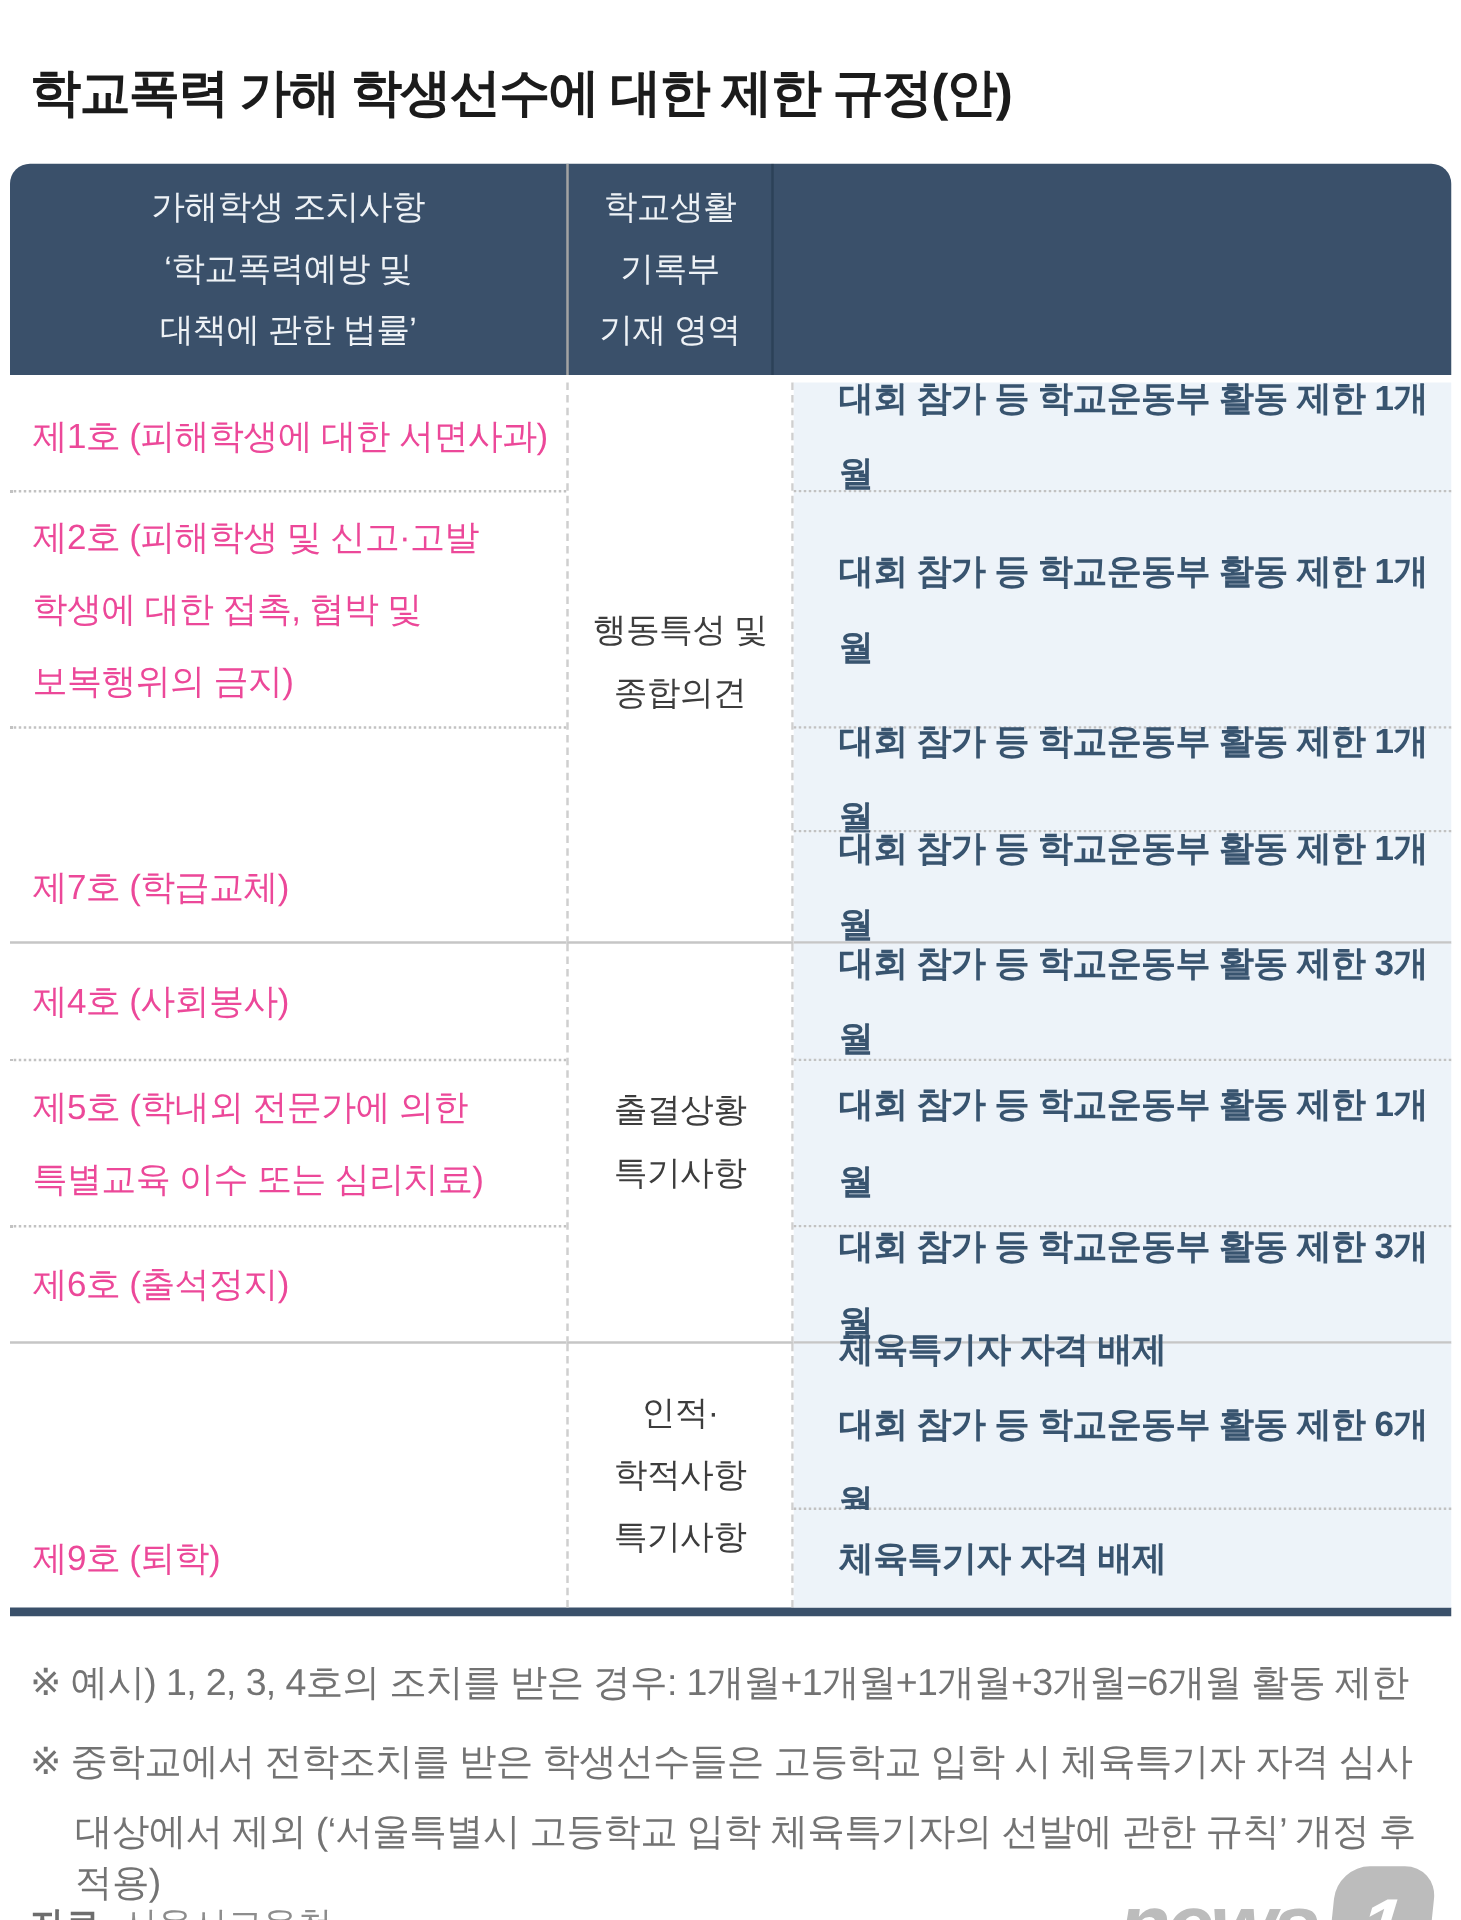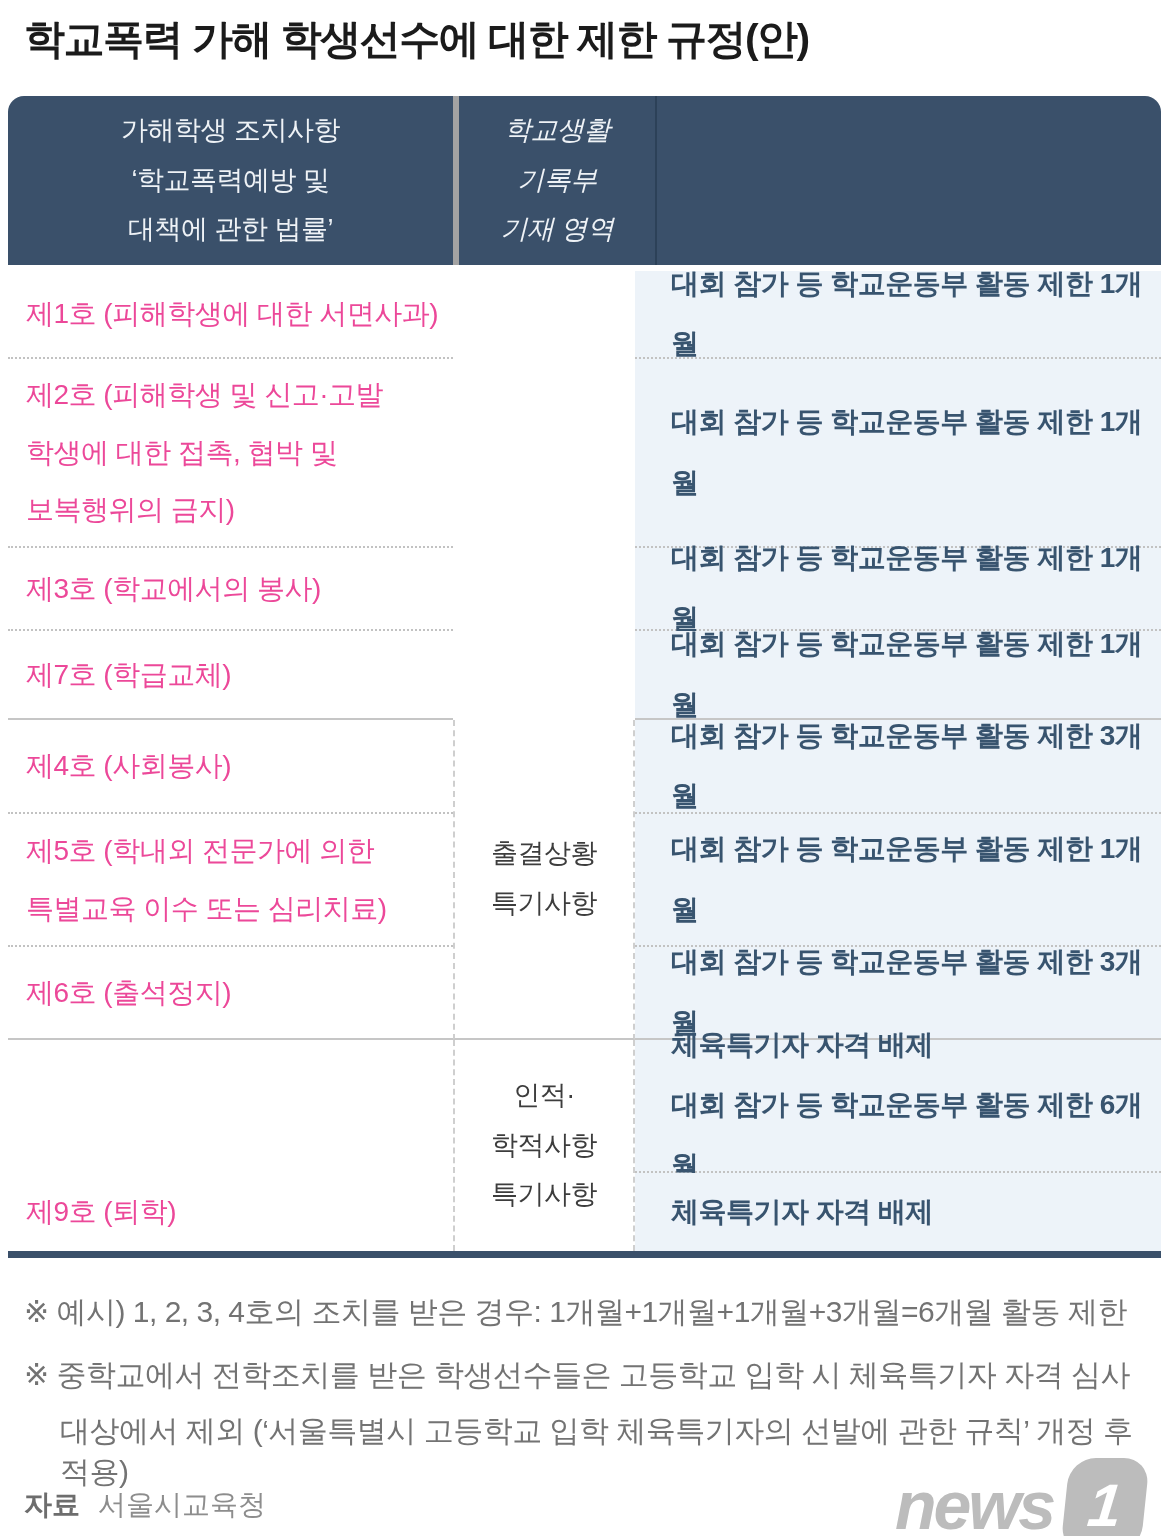--- a/index.html
+++ b/index.html
@@ -1,40 +1,40 @@
 <!DOCTYPE html>
 <html><head>
 <meta charset="utf-8">
 <style>
   * { margin:0; padding:0; box-sizing:border-box; }
   html,body { background:#ffffff; }
   body {
     width:1169px; height:1536px; position:relative; overflow:hidden;
     font-family:"Liberation Sans","DejaVu Sans",sans-serif;
   }
-  .page { position:absolute; inset:0; }
+  .page { position:absolute; inset:0;margin-top:35px; }
 
   .page-title {
     position:absolute; left:24px; top:12px; width:1120px;
     font-size:41px; font-weight:800; color:#1b1b1b; letter-spacing:-1.5px;
   }
 
   .chart-table { position:absolute; left:8px; top:96px; width:1153px; }
 
   
   .thead {
     display:flex; height:169px; background:#3a506a;
     border-radius:16px 16px 0 0; overflow:hidden; color:#eef2f6;
   }
   .hcell {
     display:flex; align-items:center; justify-content:center; text-align:center;
     font-size:27px; line-height:1.85; white-space:pre-line; letter-spacing:-0.5px;
   }
   .hc1 { width:445px; }
-  .hc2 { width:204px; border-left:6px solid #a3a3a3; border-right:2px solid #2c4158;font-style:italic; }
+  .hc2 { width:166px; border-left:2px solid #a3a3a3; border-right:2px solid #2c4158; }
   .hc3 { flex:1; }
 
   
   .tbody {
     margin-top:6px;
     display:grid;
     grid-template-columns:445px 182px 526px;
     grid-template-rows:88px 189px 83px 89px 94px 133px 93px 133px 78px;
   }
   .mcell {
@@ -99,28 +99,29 @@
 기록부
 기재 영역</div>
     </div>
 
     <div class="tbody">
 
       <div class="mcell bb-dotted" style="grid-row:1">제1호 (피해학생에 대한 서면사과)</div>
       <div class="mcell bb-dotted" style="grid-row:2">제2호 (피해학생 및 신고·고발
 학생에 대한 접촉, 협박 및
 보복행위의 금지)</div>
-      <div class="mcell bb-dotted" style="grid-row:3">제3호 (학교에서의 봉사)</div>
       <div class="mcell bb-solid" style="grid-row:4">제7호 (학급교체)</div>
       <div class="mcell bb-dotted" style="grid-row:5">제4호 (사회봉사)</div>
       <div class="mcell bb-dotted" style="grid-row:6">제5호 (학내외 전문가에 의한
 특별교육 이수 또는 심리치료)</div>
       <div class="mcell bb-solid" style="grid-row:7">제6호 (출석정지)</div>
       <div class="mcell" style="grid-row:9">제9호 (퇴학)</div>
 
+      <div class="gcell bb-solid" style="grid-row:1/5">행동특성 및
+종합의견</div>
       <div class="gcell bb-solid" style="grid-row:5/8">출결상황
 특기사항</div>
       <div class="gcell" style="grid-row:8/10">인적·
 학적사항
 특기사항</div>
 
       <div class="rcell bb-dotted" style="grid-row:1">대회 참가 등 학교운동부 활동 제한 1개월</div>
       <div class="rcell bb-dotted" style="grid-row:2">대회 참가 등 학교운동부 활동 제한 1개월</div>
       <div class="rcell bb-dotted" style="grid-row:3">대회 참가 등 학교운동부 활동 제한 1개월</div>
       <div class="rcell bb-solid" style="grid-row:4">대회 참가 등 학교운동부 활동 제한 1개월</div>

